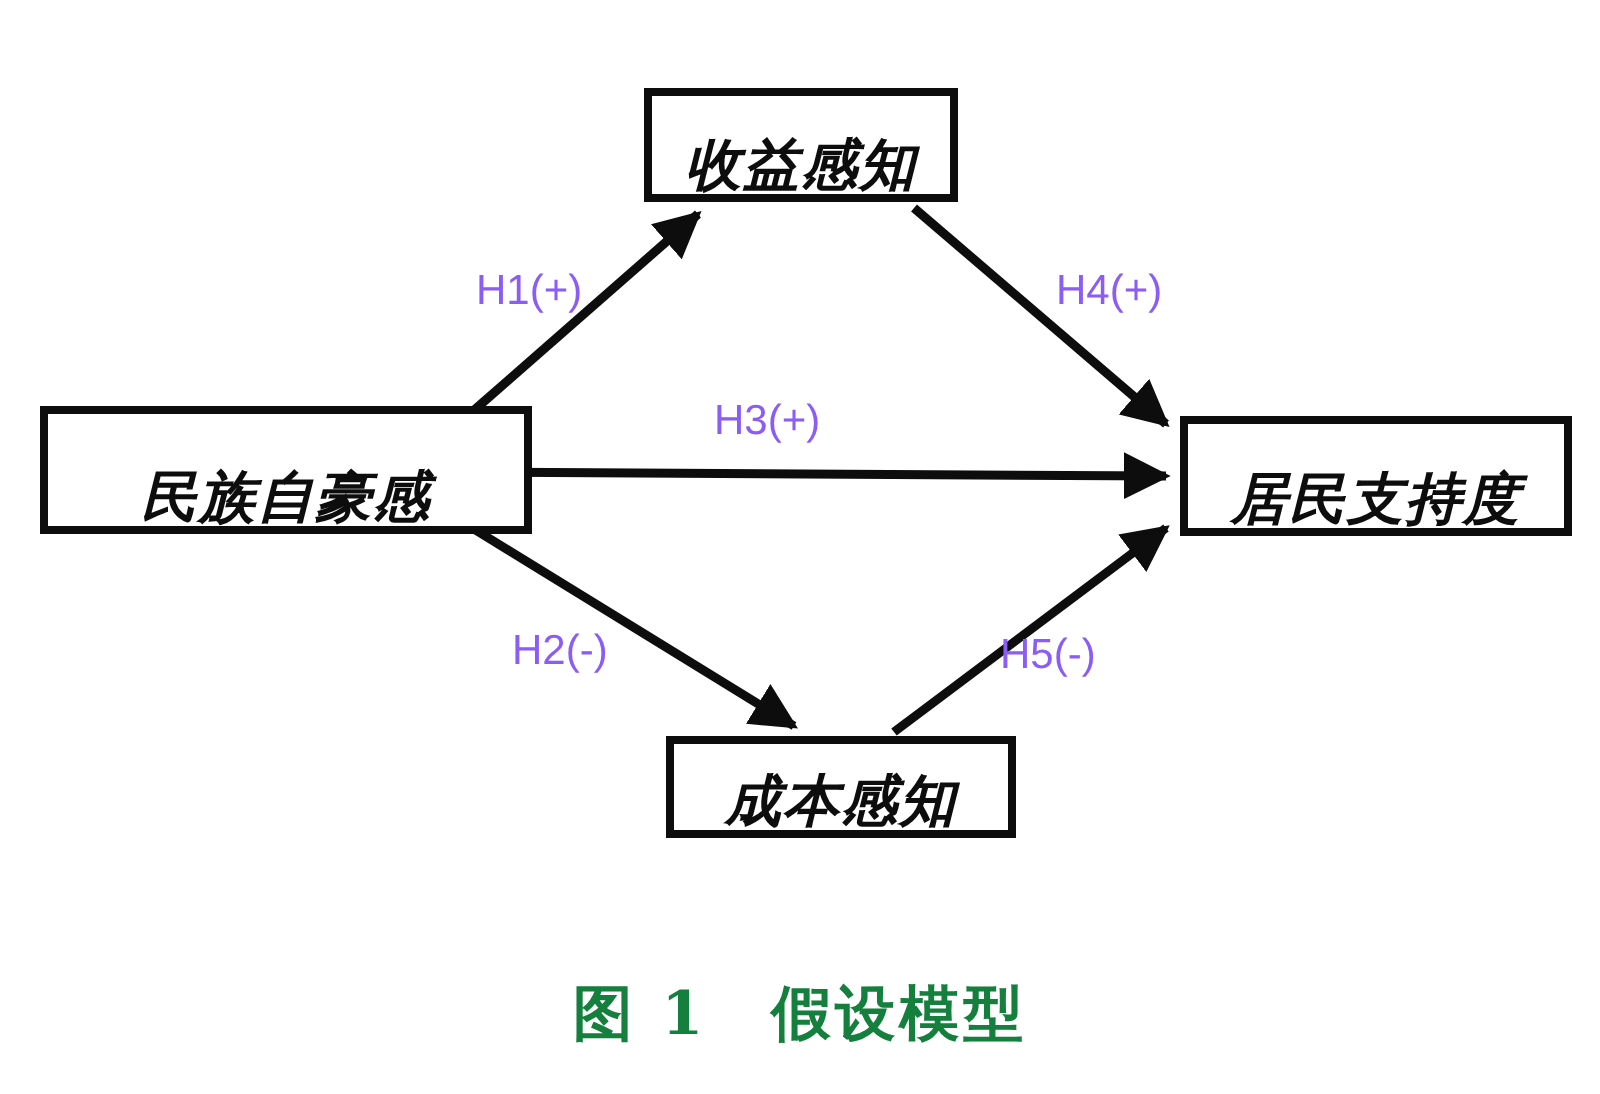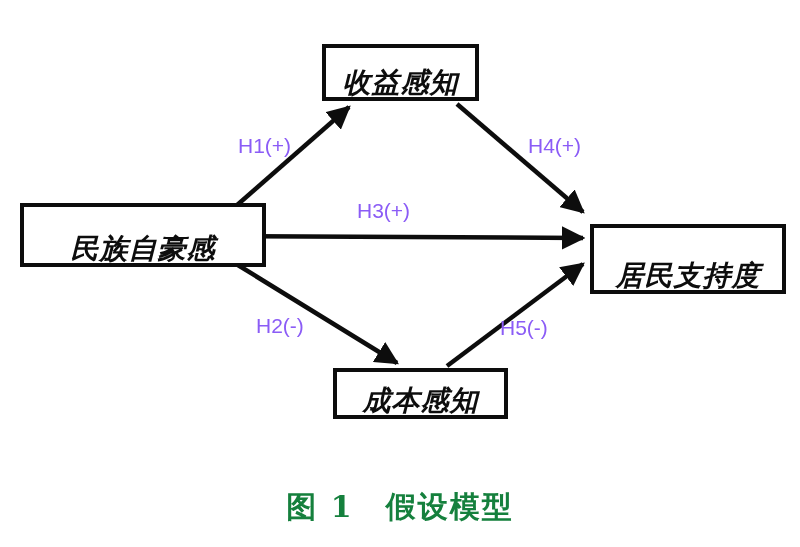--- a/index.html
+++ b/index.html
@@ -44,21 +44,21 @@
     font-weight: 600;
     font-size: 28px;
     letter-spacing: 1px;
     line-height: 1;
     color: #0d0d0d;
     white-space: nowrap;
   }
   #node-pride  { left: 20px;  top: 203px; width: 246px; height: 64px; }
   #node-benefit{ left: 322px; top: 44px;  width: 157px; height: 57px; }
   #node-cost   { left: 333px; top: 368px; width: 175px; height: 51px; }
-  #node-support{ left: 590px; top: 224px; width: 196px; height: 70px; }
+  #node-support{ left: 590px; top: 208px; width: 196px; height: 60px; }
 
   .edge-label {
     position: absolute;
     font-family: "Liberation Sans", "DejaVu Sans", sans-serif;
     font-weight: 400;
     font-size: 21px;
     line-height: 1;
     color: #8b5cf6;
     white-space: nowrap;
     background: transparent;

